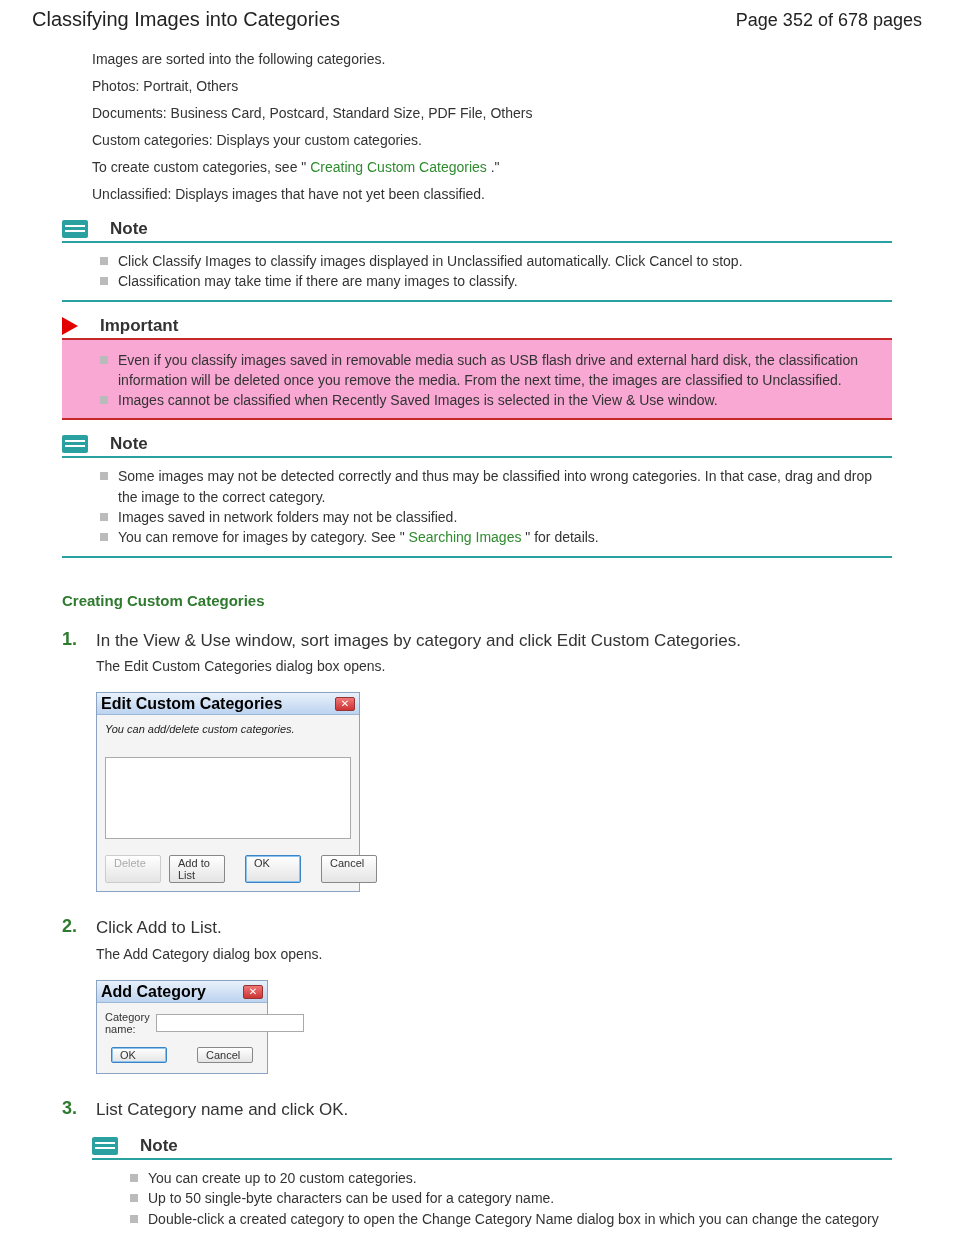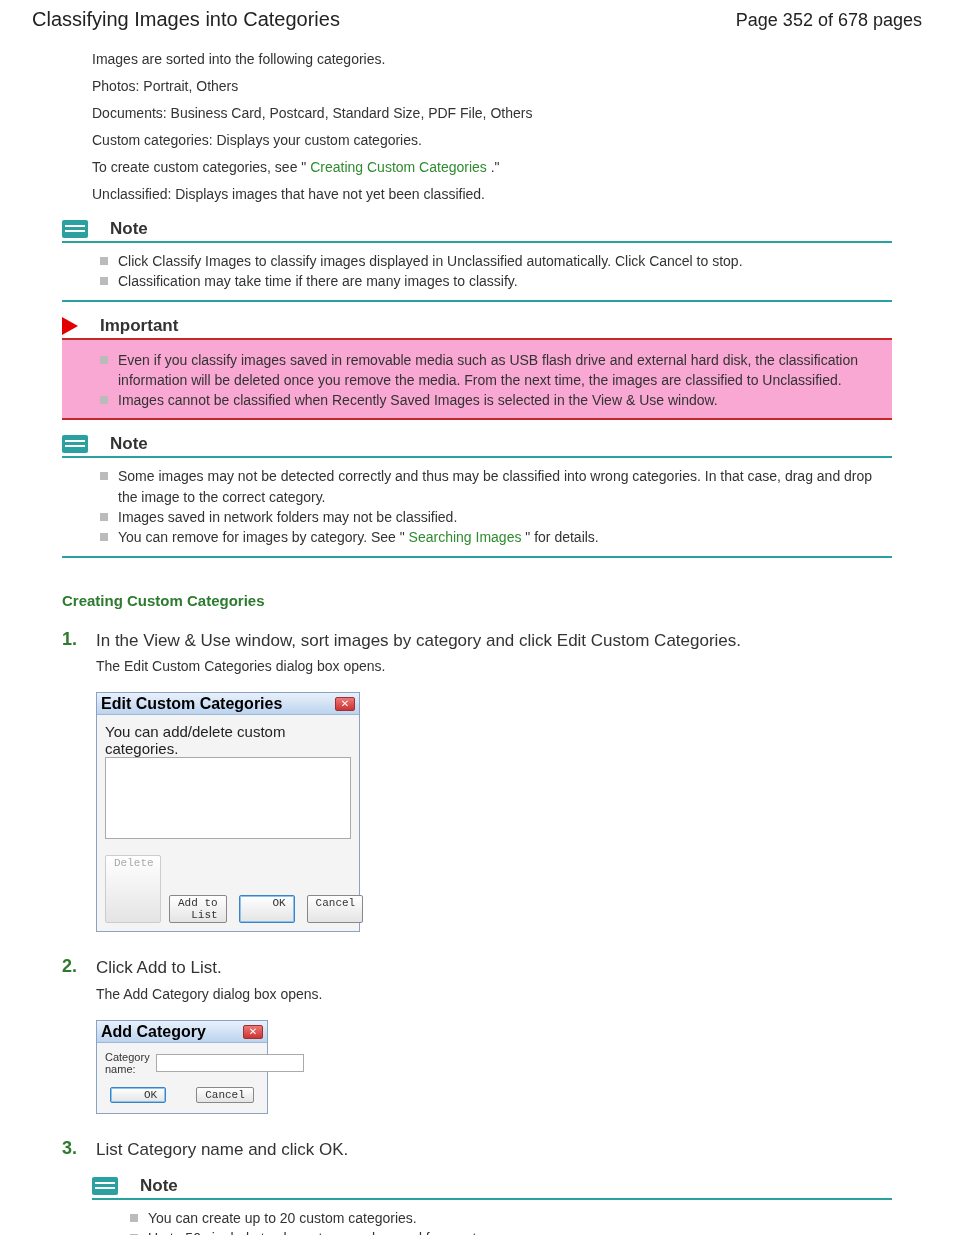--- a/index.html
+++ b/index.html
@@ -125,21 +125,21 @@
     width: 20px; height: 14px;
     background: linear-gradient(#e77,#c33);
     border: 1px solid #933;
     border-radius: 2px;
     color: #fff;
     font-size: 10px;
     line-height: 12px;
     text-align: center;
   }
   .dialog-body { padding: 8px; }
-  .dialog-label { font-size: 15px; color: #222; margin-bottom: 0; display: block; }
+  .dialog-label { font-size: 11px; color: #222; margin-bottom: 22px; display: block; font-style: italic; }
   .dialog-list {
     background: #fff;
     border: 1px solid #aaa;
     height: 82px;
   }
   .dialog-large { width: 264px; }
   .dialog-small { width: 172px; }
   .dialog-buttons {
     display: flex;
     justify-content: flex-end;
@@ -147,22 +147,21 @@
     padding: 8px;
   }
   .dialog-buttons.left-one { justify-content: space-between; }
   .dlg-btn {
     min-width: 56px;
     padding: 1px 8px;
     font-size: 11px;
     background: linear-gradient(#fff,#e4e4e4);
     border: 1px solid #888;
     border-radius: 2px;
-    text-align: right;
-    font-family: Liberation Mono, monospace;
+    text-align: left;
   }
   .dlg-btn.primary {
     border: 1px solid #3a84c5;
     box-shadow: 0 0 0 1px #8cc2f0 inset;
   }
   .dlg-btn.disabled { color: #aaa; border-color: #ccc; }
   .dialog-field-row {
     display: flex; align-items: center; gap: 6px; padding: 8px;
   }
   .dialog-field-row .fld-label { font-size: 11px; }
@@ -247,21 +246,21 @@
       <div class="dialog-titlebar">
         <span class="dialog-title">Edit Custom Categories</span>
         <span class="close-btn">✕</span>
       </div>
       <div class="dialog-body">
         <span class="dialog-label">You can add/delete custom categories.</span>
         <div class="dialog-list"></div>
       </div>
       <div class="dialog-buttons left-one">
         <span class="dlg-btn disabled">Delete</span>
-        <div style="display:flex; gap:12px;margin-top:40px;">
+        <div style="display:flex; gap:20px;">
           <span class="dlg-btn">Add to List</span>
           <span class="dlg-btn primary">OK</span>
           <span class="dlg-btn">Cancel</span>
         </div>
       </div>
     </div>
   </div>
 
   <div class="step">
     <div class="step-row">

